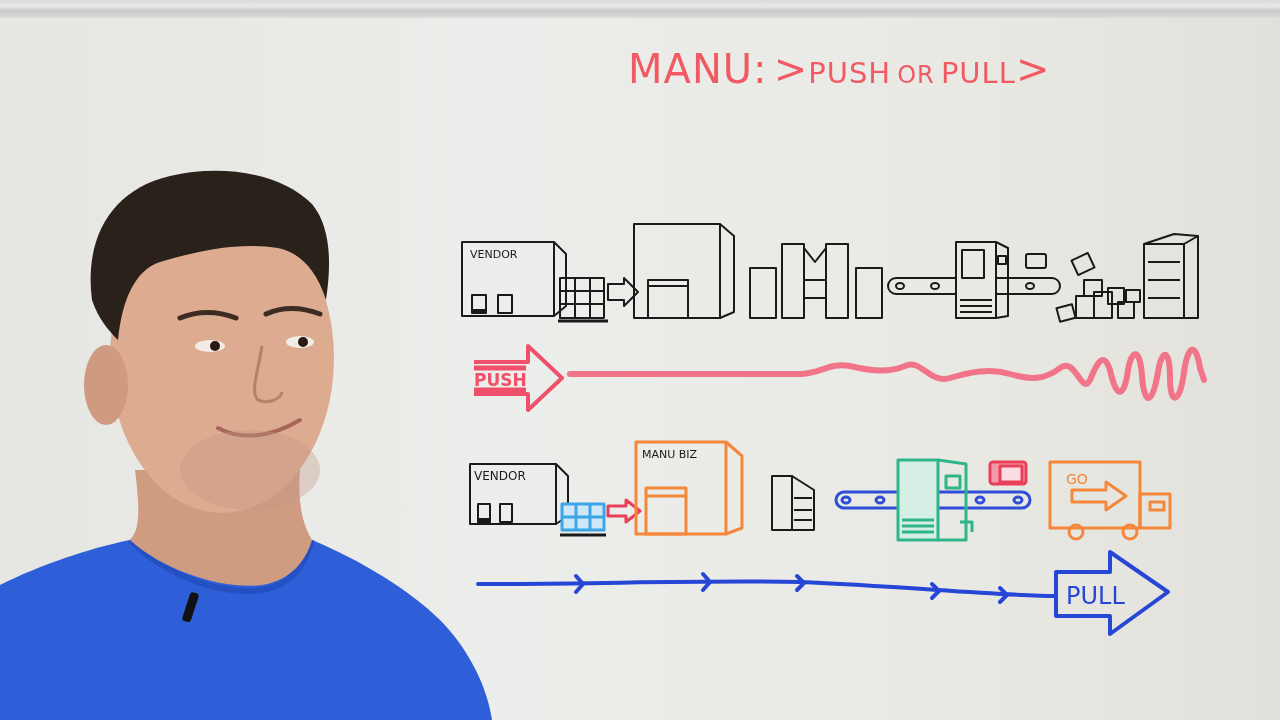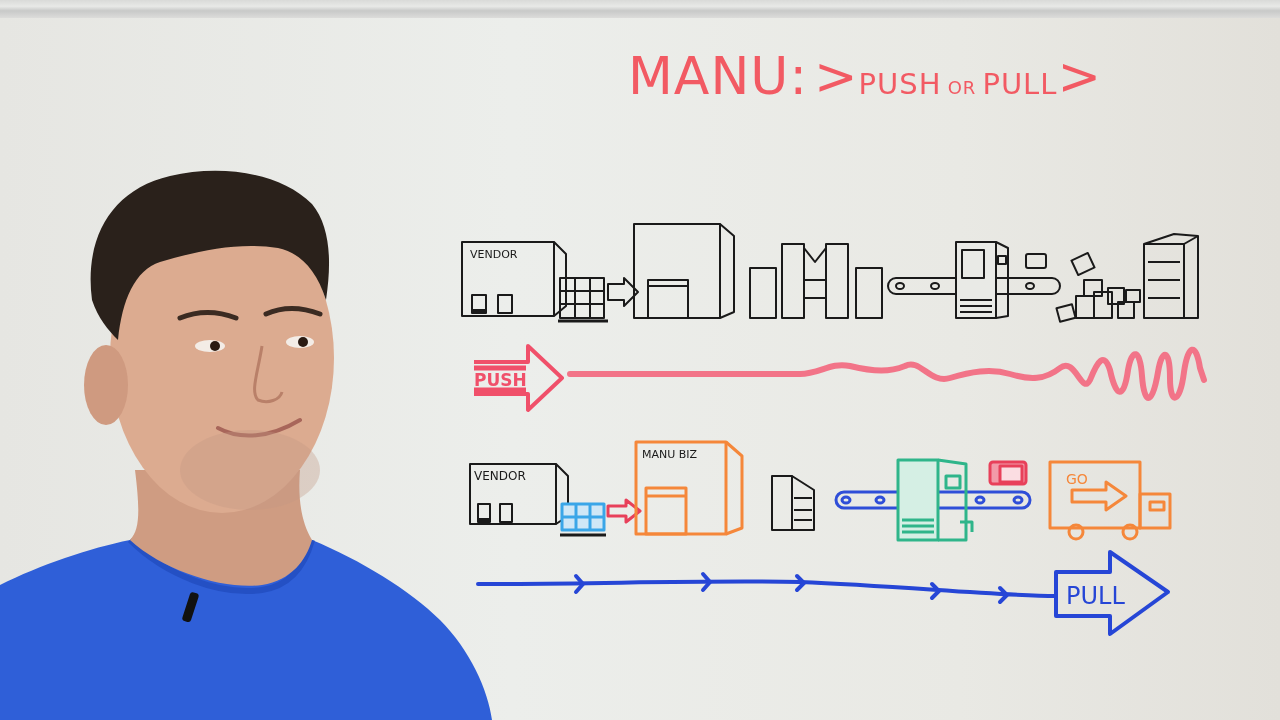--- a/index.html
+++ b/index.html
@@ -10,23 +10,23 @@
   }
   .board-rail {
     position:absolute; left:0; top:0; width:1280px; height:18px;
     background: linear-gradient(180deg, #d9dad8 0%, #e8e9e7 35%, #c8c9c8 60%, #dcdcda 100%);
   }
   .title {
     position:absolute; left:628px; top:46px;
     font-family: "DejaVu Sans", sans-serif;
     color:#f25a63; letter-spacing:1px;
   }
-  .title .big { font-size:52px; }
+  .title .big { font-size:40px; }
   .title .small { font-size:29px; }
-  .title .tiny { font-size:18px; }
+  .title .tiny { font-size:24px; }
   svg.board { position:absolute; left:0; top:0; }
   .hand { font-family:"DejaVu Sans", sans-serif; }
 </style>
 </head>
 <body>
 
 <div class="board-rail"></div>
 
 <div class="title">
   <span class="big">MANU:</span>

